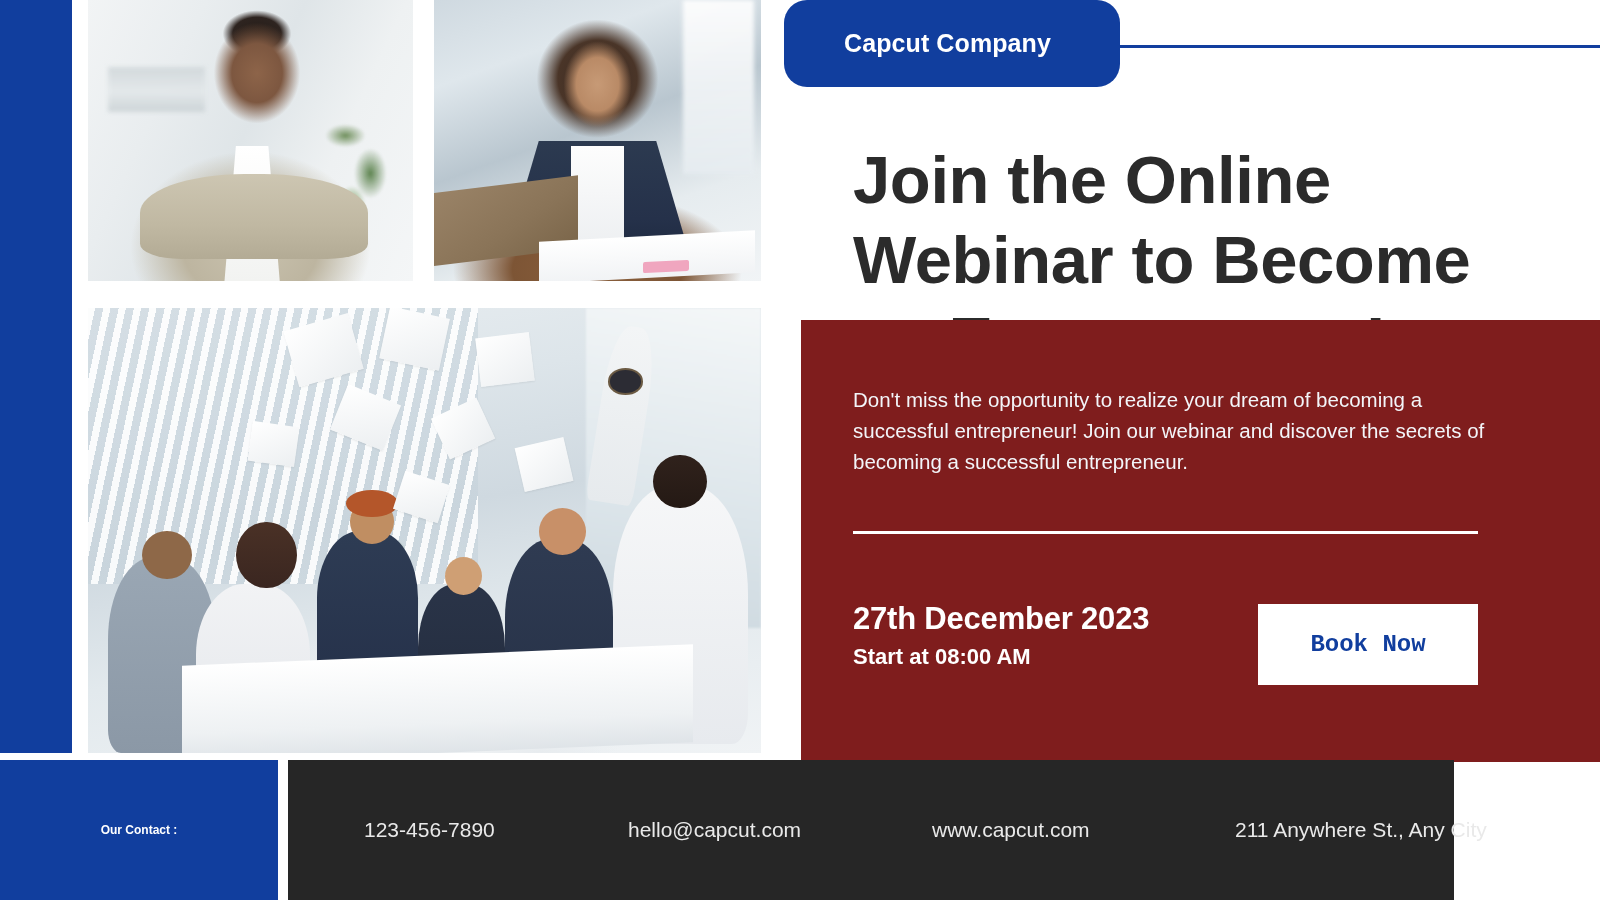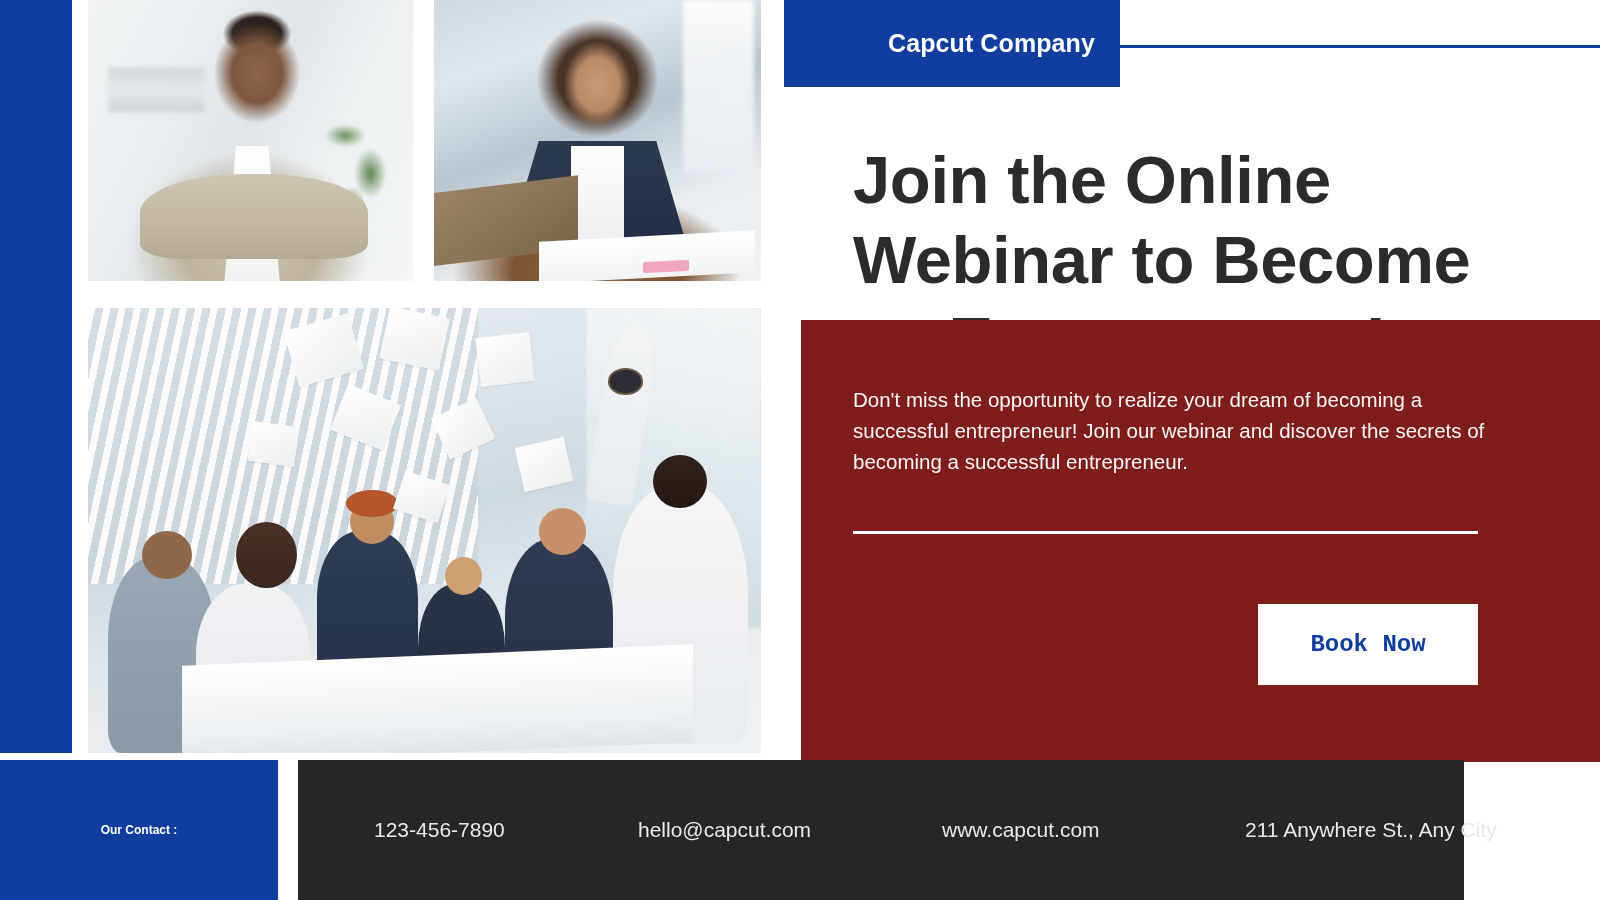--- a/index.html
+++ b/index.html
@@ -165,21 +165,21 @@
   .s3 { left:58%; top:6%;  width:8%;  height:11%; transform:rotate(-7deg); }
   .s4 { left:37%; top:19%; width:8.5%;height:11%; transform:rotate(22deg); }
   .s5 { left:52%; top:22%; width:7.5%;height:10%; transform:rotate(-25deg); }
   .s6 { left:24%; top:26%; width:7%;  height:9%;  transform:rotate(8deg); }
   .s7 { left:64%; top:30%; width:7.5%;height:10%; transform:rotate(-13deg); }
   .s8 { left:46%; top:38%; width:7%;  height:9%;  transform:rotate(18deg); }
 
   
   .brand-box {
     position:absolute; left:784px; top:0; width:336px; height:87px;
-    background:#113E9E; display:flex; align-items:center; padding-left:104px;
+    background:#113E9E; display:flex; align-items:center; padding-left:60px;border-radius:23px;
   }
   .brand-box .brand-text {
     color:#ffffff; font-size:25px; font-weight:bold; letter-spacing:.1px;
     white-space:nowrap;
   }
   .brand-rule {
     position:absolute; left:1120px; top:45px; width:480px; height:3px;
     background:#113E9E;
   }
 
@@ -223,21 +223,21 @@
   
   .footer-label {
     position:absolute; left:0; top:760px; width:278px; height:140px;
     background:#113E9E; display:flex; align-items:center; justify-content:center;
   }
   .footer-label span {
     color:#ffffff; font-size:12px; font-weight:bold; white-space:nowrap;
   }
   .footer-bar {
     position:absolute; left:288px; top:760px; width:1166px; height:140px;
-    background:#262626; display:flex; align-items:center;margin-left:10px;
+    background:#262626; display:flex; align-items:center;
   }
   .footer-item {
     color:#e9e9e9; font-size:21px; white-space:nowrap; text-align:center;
   }
   .fi-phone { position:absolute; left:76px; }
   .fi-email { position:absolute; left:340px; }
   .fi-site  { position:absolute; left:644px; }
   .fi-addr  { position:absolute; left:947px; }
 </style>
 </head>
@@ -307,20 +307,24 @@
     <div class="brand-text">Capcut Company</div>
   </div>
   <div class="brand-rule"></div>
 
   <h1 class="headline">Join the Online Webinar to Become an Entrepreneur!</h1>
 
   <div class="info-panel">
     <p class="info-body">Don't miss the opportunity to realize your dream of becoming a successful entrepreneur! Join our webinar and discover the secrets of becoming a successful entrepreneur.</p>
     <div class="info-divider"></div>
 
+    <div class="event-block">
+      <div class="event-date">27th December 2023</div>
+      <div class="event-time">Start at 08:00 AM</div>
+    </div>
 
     <button class="book-btn">Book Now</button>
   </div>
 
   <div class="footer-label">
     <span>Our Contact :</span>
   </div>
   <div class="footer-bar">
     <span class="footer-item fi-phone">123-456-7890</span>
     <span class="footer-item fi-email">hello@capcut.com</span>

